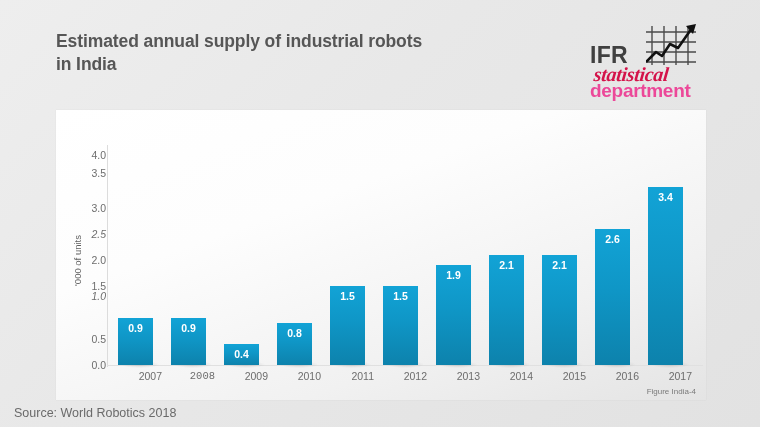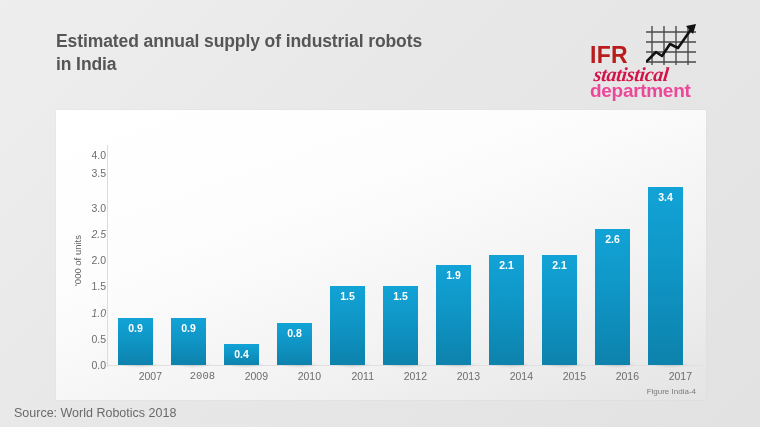--- a/index.html
+++ b/index.html
@@ -55,21 +55,21 @@
     top: 0px;
     width: 58px;
     height: 45px;
   }
   #logo-ifr {
     position: absolute;
     left: 2px;
     top: 20px;
     font-size: 23px;
     font-weight: bold;
-    color: #b91c1c;
+    color: #404040;
     letter-spacing: 0.3px;
     font-family: "Liberation Sans", sans-serif;
   }
   #logo-statistical {
     position: absolute;
     left: 6px;
     top: 41px;
     font-size: 20px;
     font-style: italic;
     font-weight: bold;
@@ -264,21 +264,21 @@
     <div id="plot">
 
       <div id="yaxis-title">'000 of units</div>
       <div id="ytick-wrap">
           <div class="ytick" style="top: 45px;">4.0</div>
           <div class="ytick" style="top: 63px;">3.5</div>
           <div class="ytick" style="top: 97.5px;">3.0</div>
           <div class="ytick" style="top: 123.75px; font-style: italic;">2.5</div>
           <div class="ytick" style="top: 150px;">2.0</div>
           <div class="ytick" style="top: 176.25px;">1.5</div>
-          <div class="ytick" style="top: 203px; font-style: italic;">1.0</div>
+          <div class="ytick" style="top: 186px; font-style: italic;">1.0</div>
           <div class="ytick" style="top: 228.75px;">0.5</div>
           <div class="ytick" style="top: 255px;">0.0</div>
         </div>
 
       <div id="axis-line"></div>
       <div id="baseline"></div>
 
       <div id="bars">
           <div class="bar-slot" style="left: 2px;">
             <div class="bar-shadow"></div>

